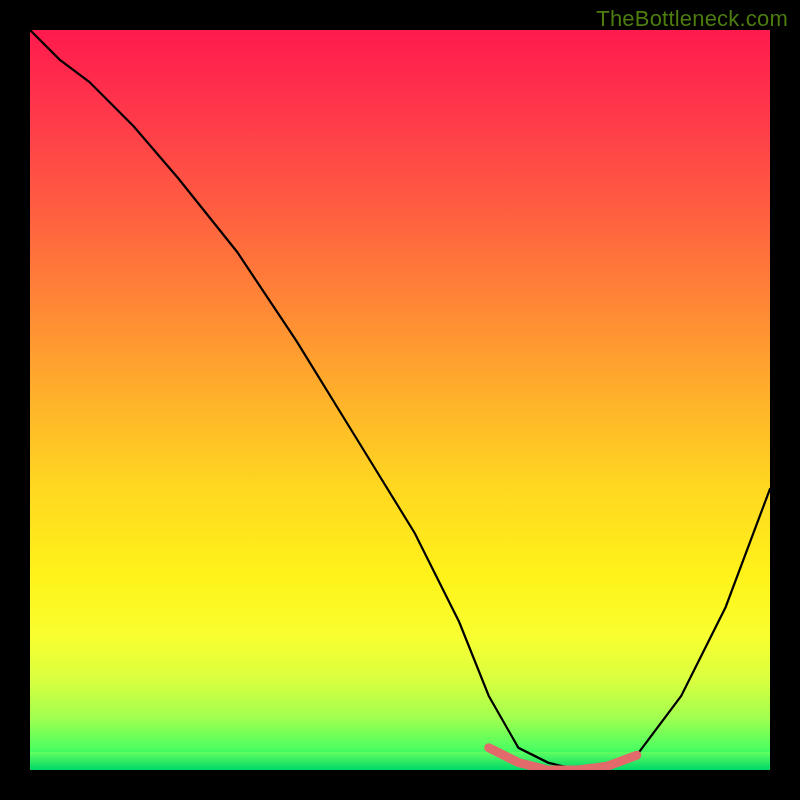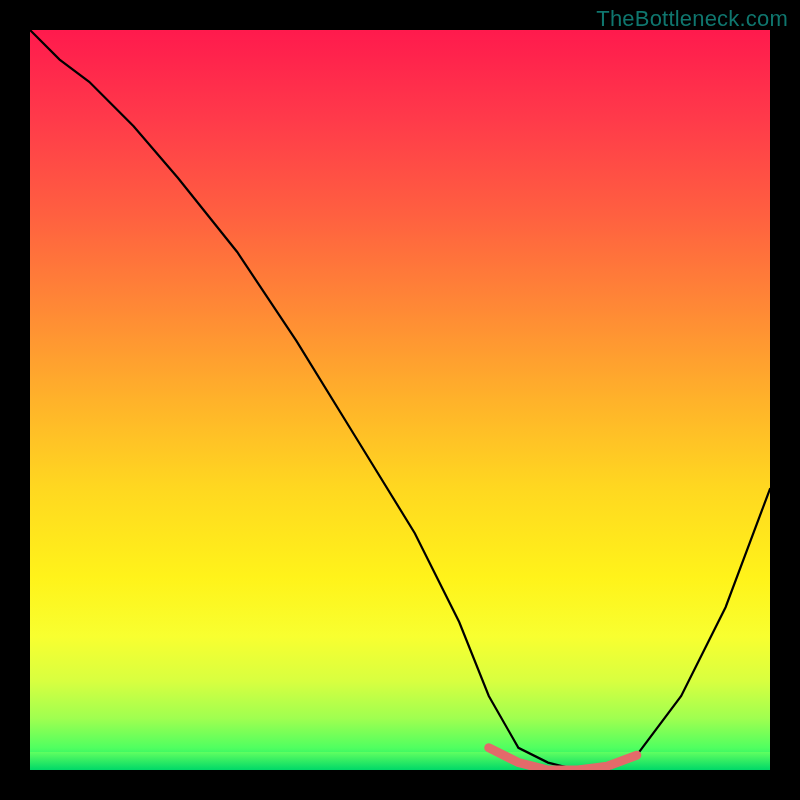--- a/index.html
+++ b/index.html
@@ -53,21 +53,21 @@
     left: 0;
     bottom: 0;
     width: 100%;
     height: 18px;
     background: linear-gradient(to bottom, #60ff60 0%, #00d868 100%);
   }
   .watermark {
     position: absolute;
     top: 6px;
     right: 12px;
-    color: #0f766e;
+    color: #4d7c0f;
     font-size: 22px;
     letter-spacing: 0.2px;
   }
   svg.curve {
     position: absolute;
     left: 0;
     top: 0;
     width: 100%;
     height: 100%;
   }

